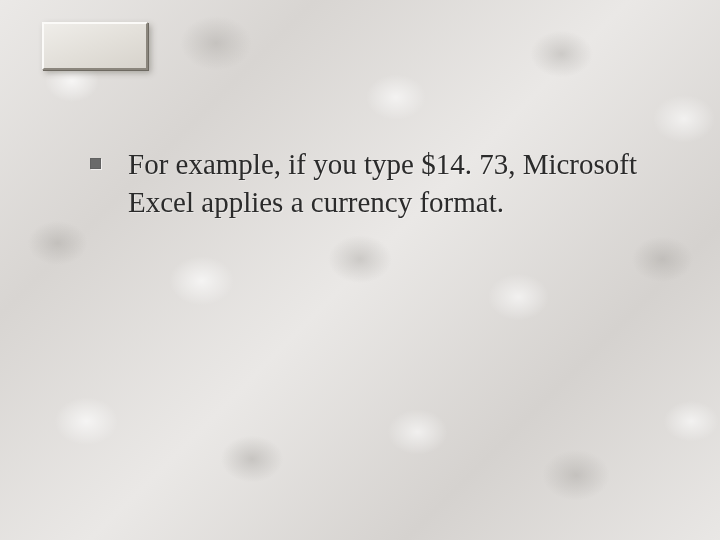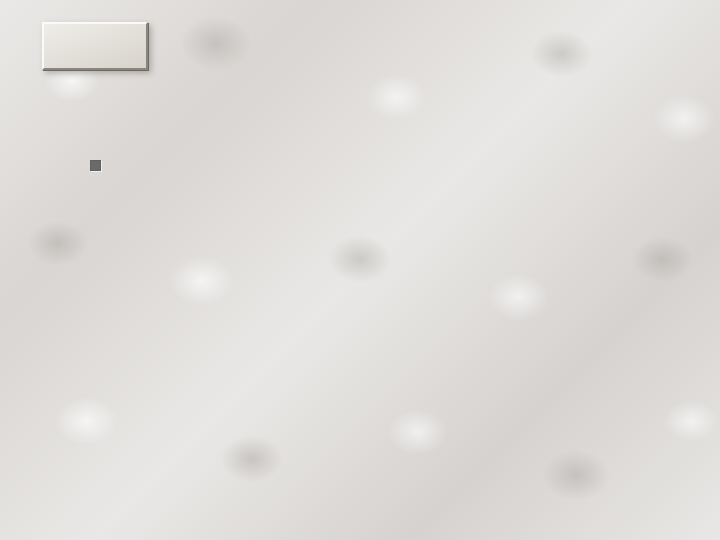--- a/index.html
+++ b/index.html
@@ -59,15 +59,16 @@
 </style>
 </head>
 <body>
 
 <div class="title-plate"></div>
 
 <div class="content">
   <ul class="bullets">
     <li>
       <span class="sq"></span>
+      <span>For example, if you type $14. 73, Microsoft Excel applies a currency format.</span>
     </li>
   </ul>
 </div>
 
 </body></html>

